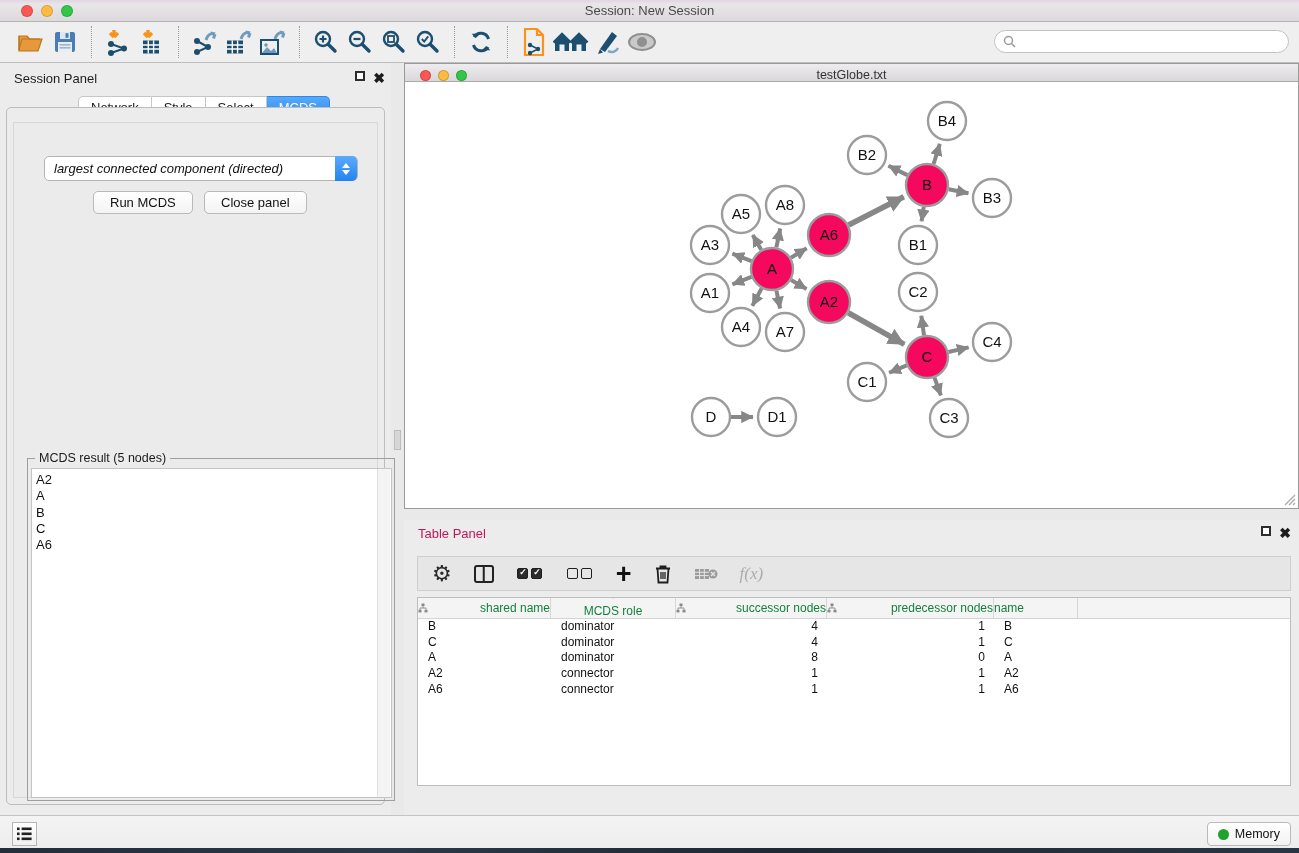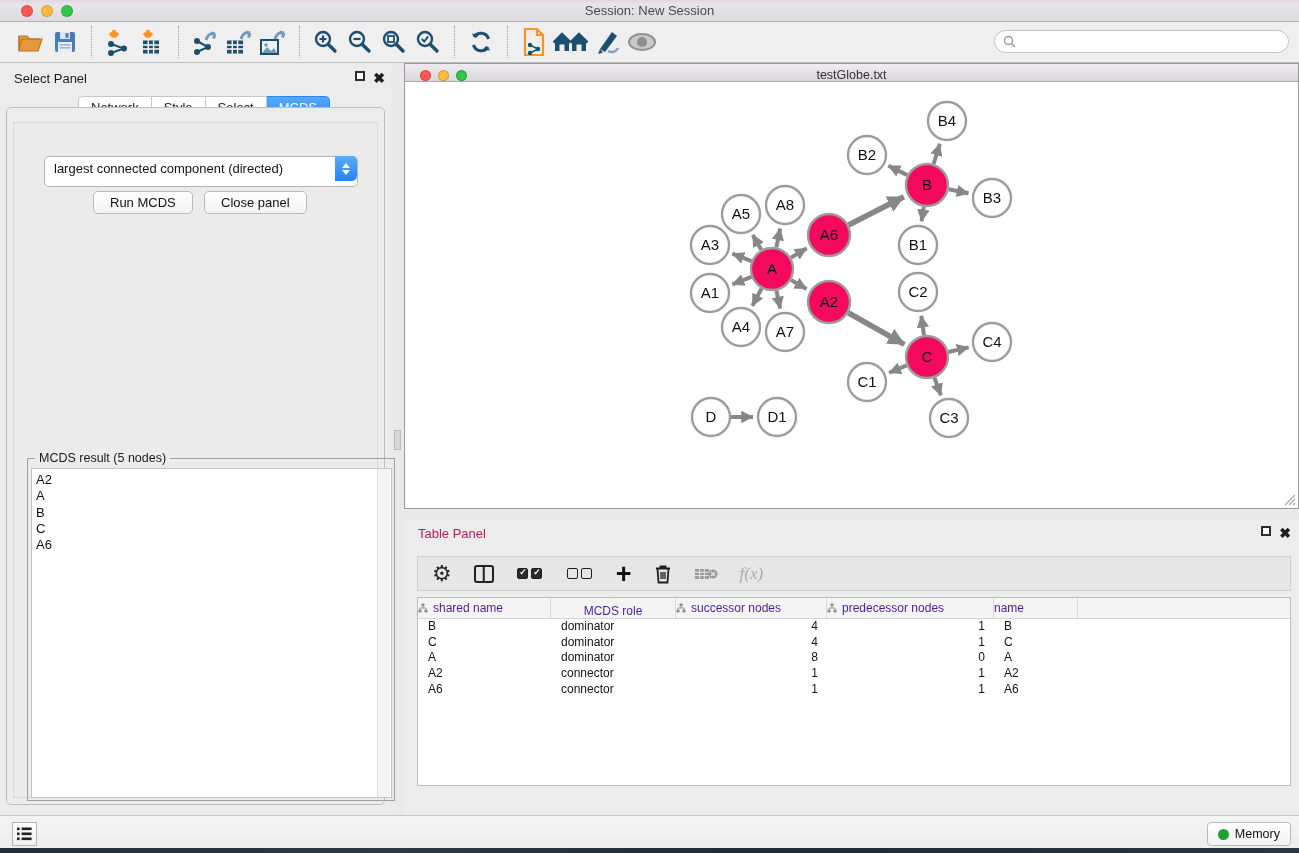--- a/index.html
+++ b/index.html
@@ -35,22 +35,22 @@
   .tab { height:22px; line-height:21px; background:#fff; border:1px solid #c6c6c6; border-left:none;
     font-size:13px; color:#1d1d1d; text-align:center; padding:0 12px; cursor:pointer; }
   .tab:first-child { border-left:1px solid #c6c6c6; border-radius:5px 0 0 5px; }
   .tab:last-child { border-radius:0 5px 5px 0; }
   .tab.active { background:linear-gradient(180deg,#56a9fb,#2e8bf3); color:#fff; border-color:#2e86ea; }
 
   .cp-pane { position:absolute; left:6px; top:44px; width:379px; height:761px; height:698px;
     border:1px solid #bdbdbd; border-radius:5px; background:#ececec; }
   .cp-inner { position:absolute; left:6px; top:14px; right:6px; bottom:6px; border:1px solid #d8d8d8; background:#ebebeb; }
   .opt-label { position:absolute; left:0; top:26px; width:100%; text-align:center; font-size:13px; color:#1b1b1b; }
-  .select { position:absolute; left:37px; top:48px; width:314px; height:31px; background:#fff;
-    border:1px solid #b4b4b4; border-radius:5px; font-size:13px; color:#111; line-height:23px; padding-left:9px; cursor:pointer; }
+  .select { position:absolute; left:37px; top:48px; width:314px; height:25px; background:#fff;
+    border:1px solid #b4b4b4; border-radius:5px; font-size:13px; color:#111; line-height:23px; padding-left:9px; cursor:pointer;font-style:italic; }
   .select-step { position:absolute; right:0; top:-1px; width:22px; height:25px; border-radius:0 5px 5px 0;
     background:linear-gradient(180deg,#5aabfc,#2483f0); display:flex; flex-direction:column; align-items:center; justify-content:center; gap:2px; }
   .chev-up { width:0; height:0; border-left:4px solid transparent; border-right:4px solid transparent; border-bottom:5px solid #fff; }
   .chev-dn { width:0; height:0; border-left:4px solid transparent; border-right:4px solid transparent; border-top:5px solid #fff; }
   .mac-btn { position:absolute; top:83px; height:23px; background:linear-gradient(180deg,#ffffff,#f3f3f3);
     border:1px solid #b9b9b9; border-radius:5px; font-size:13px; color:#111; padding:0 16px; cursor:pointer; }
 
   .groupbox { position:absolute; left:8px; top:350px; width:368px; height:343px; border:1px solid #9f9f9f;margin-left:12px; }
   .groupbox-title { position:absolute; left:7px; top:-8px; background:#ececec; padding:0 4px; font-size:12.5px; color:#1b1b1b; }
   .result-list { position:absolute; left:3px; top:9px; width:361px; height:330px; background:#fff;
@@ -80,21 +80,21 @@
   .cols-ico { width:20px; height:18px; border:2.5px solid #222; border-radius:3px; position:relative; }
   .cols-ico::after { content:""; position:absolute; left:50%; top:0; bottom:0; width:2.5px; background:#222; transform:translateX(-50%); }
   .chk { width:11px; height:11px; border:1.5px solid #1f1f1f; border-radius:2px; display:inline-block; margin:0 1.5px; position:relative; }
   .chk.on { background:#2b2b2b; }
   .chk.on::after { content:"✓"; position:absolute; left:1px; top:-2px; color:#fff; font-size:9px; font-weight:bold; }
   .plus-glyph { font-size:27px; font-weight:900; color:#111; line-height:22px; }
   .fx { font-family:"Liberation Serif", serif; font-style:italic; font-size:17px; color:#ababab; }
 
   .data-table { position:absolute; left:13px; top:77px; width:874px; height:189px; background:#fff; border:1px solid #bdbdbd; overflow:hidden; }
   .thead { display:flex; height:21px; background:#f4f4f4; border-bottom:1px solid #d4d4d4; }
-  .th { display:flex; align-items:center; justify-content:flex-start; gap:5px; font-size:12px; color:#4c1d95;
+  .th { display:flex; align-items:center; justify-content:space-between; gap:5px; font-size:12px; color:#15803d;
     border-right:1px solid #d8d8d8; height:100%; }
   .trow { display:flex; height:15.7px; }
   .td { font-size:12px; color:#111; line-height:15.7px; white-space:nowrap; overflow:hidden; }
   .td.l { text-align:left; padding-left:10px; }
   .td.r { text-align:right; padding-right:9px; }
 
   .tp-tabs { position:absolute; left:270px; top:268px; display:flex; }
 
   
   .statusbar { left:0; top:815px; width:1299px; height:33px; background:linear-gradient(180deg,#f4f4f4,#ededed); border-top:1px solid #c4c4c4;padding-left:32px; }
@@ -250,21 +250,21 @@
     <svg width="13" height="13" viewBox="0 0 13 13">
       <circle cx="5.5" cy="5.5" r="4" fill="none" stroke="#9a9a9a" stroke-width="1.5"></circle>
       <path d="M8.5 8.5 L12 12" stroke="#9a9a9a" stroke-width="1.5"></path>
     </svg>
     <input type="text" placeholder="" style="">
   </div>
 </div>
 
 <div class="abs control-panel">
   <div class="cp-header">
-    <span class="cp-title">Select Panel</span>
+    <span class="cp-title">Session Panel</span>
     <button class="panel-btn" style="right:26px;"><span class="float-ico"></span></button>
     <button class="panel-btn" style="right:6px;top:8px;"><span class="close-ico">✖</span></button>
   </div>
   <div class="tabs-row" style="left:78px; top:33px;">
     <div class="tab">Network</div>
     <div class="tab">Style</div>
     <div class="tab">Select</div>
     <div class="tab active">MCDS</div>
   </div>
   <div class="cp-pane">

